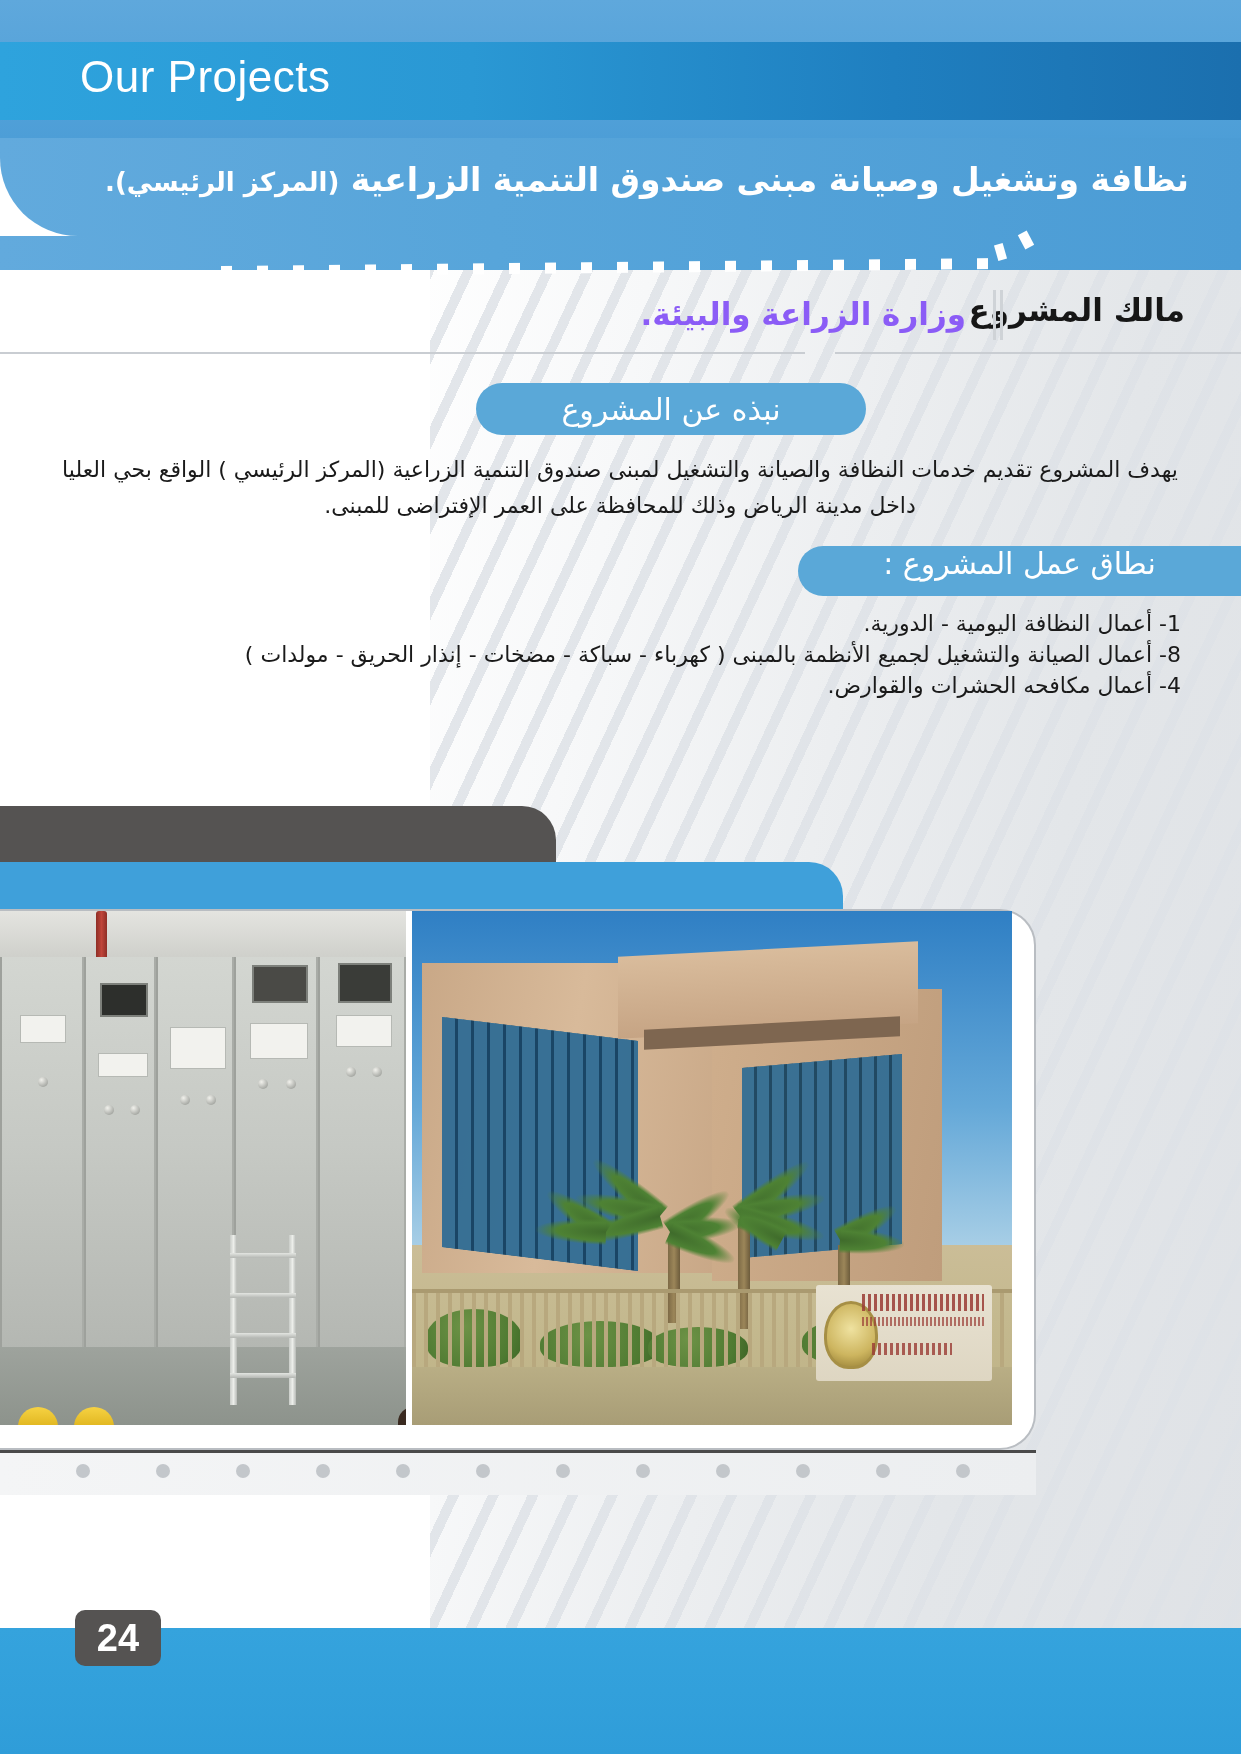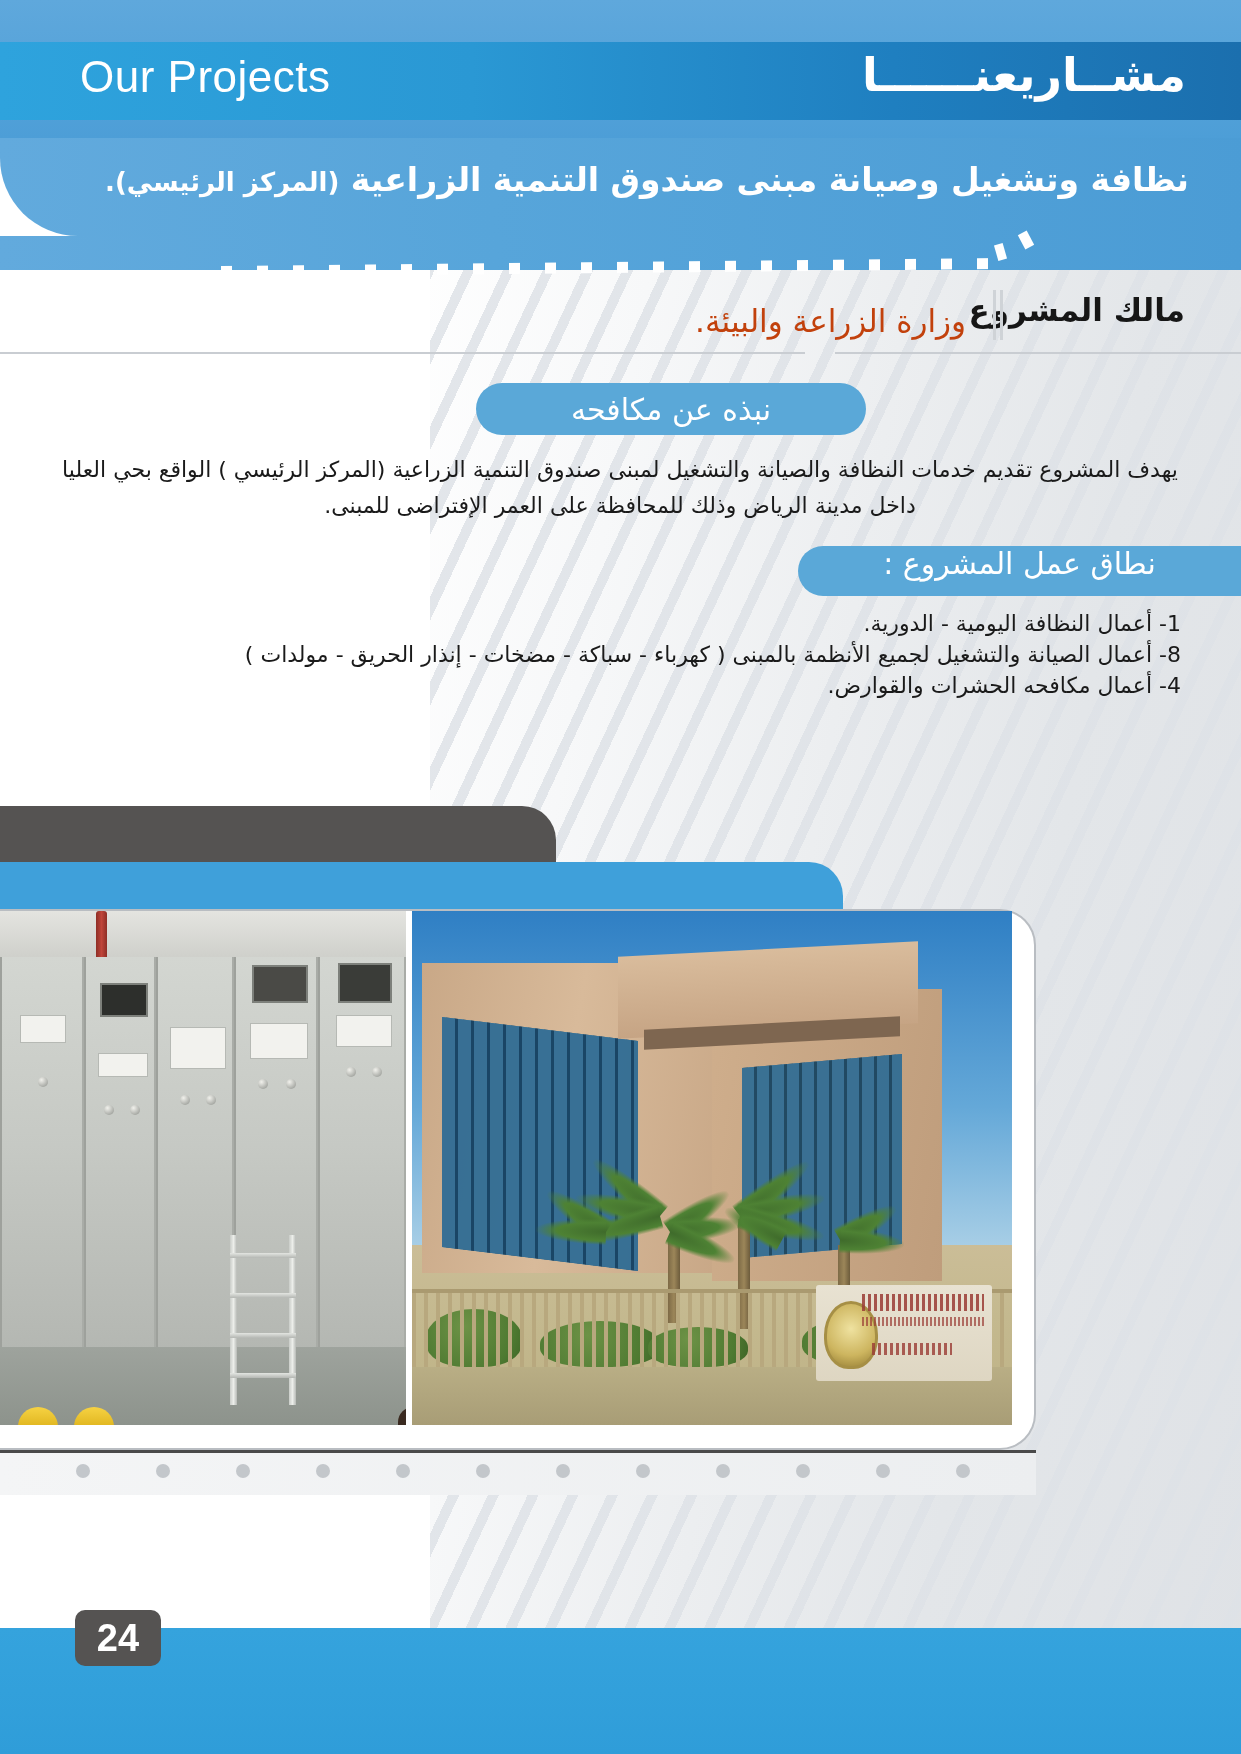--- a/index.html
+++ b/index.html
@@ -182,24 +182,24 @@
     position: absolute;
     right: 245px;
     top: -2px;
     width: 3px;
     height: 50px;
     background: #cfd3d7;
   }
   .owner-value {
     position: absolute;
     right: 275px;
-    top: 11px;
+    top: 4px;
     font-size: 31px;
-    font-weight: normal;
-    color: #c2410c;
+    font-weight: bold;
+    color: #8b5cf6;
     direction: rtl;
     white-space: nowrap;
   }
   .owner-underline {
     position: absolute;
     top: 352px;
     left: 0;
     width: 805px;
     height: 2px;
     background: #c9cdd2;
@@ -613,21 +613,20 @@
 
 <div class="page">
 
   <div class="bg-wash"></div>
   <div class="bg-stripes"></div>
   <div class="bg-white-left"></div>
 
   <div class="header-band">
     <div class="header-inner-band"></div>
     <div class="header-title-en">Our Projects</div>
-    <div class="header-title-ar">مشــاريعنــــــا</div>
   </div>
 
   <div class="subtitle-bar-tail"></div>
   <div class="subtitle-bar"></div>
   <div class="subtitle-text">
     <span>نظافة وتشغيل وصيانة مبنى صندوق التنمية الزراعية</span>
     <span class="paren">(المركز الرئيسي).</span>
   </div>
 
   <div class="dash-rule"></div>
@@ -637,21 +636,21 @@
   <div class="owner-row">
     <div class="owner-label">مالك المشروع</div>
     <div class="owner-divider"></div>
     <div class="owner-divider2"></div>
     <div class="owner-value">وزارة الزراعة والبيئة.</div>
   </div>
   <div class="owner-underline"></div>
   <div class="owner-underline-right"></div>
 
   <div class="pill-about">
-    <span>نبذه عن مكافحه</span>
+    <span>نبذه عن المشروع</span>
   </div>
   <div class="about-para">يهدف المشروع تقديم خدمات النظافة والصيانة والتشغيل لمبنى صندوق التنمية الزراعية (المركز الرئيسي ) الواقع بحي العليا داخل مدينة الرياض وذلك للمحافظة على العمر الإفتراضى للمبنى.</div>
 
   <div class="pill-scope">
     <span>نطاق عمل المشروع :</span>
   </div>
   <ul class="scope-list">
     <li>1- أعمال النظافة اليومية - الدورية.</li>
     <li>8- أعمال الصيانة والتشغيل لجميع الأنظمة بالمبنى ( كهرباء - سباكة - مضخات - إنذار الحريق - مولدات )</li>
     <li>4- أعمال مكافحه الحشرات والقوارض.</li>

